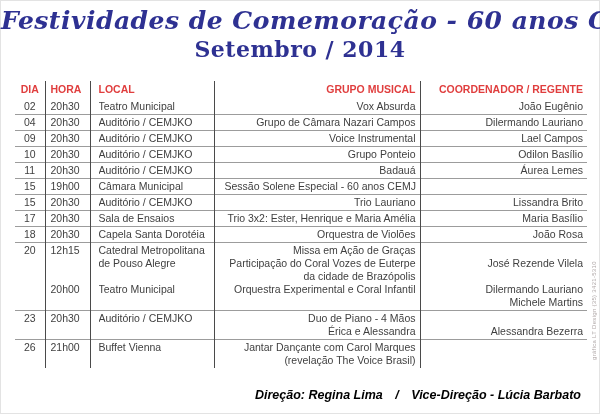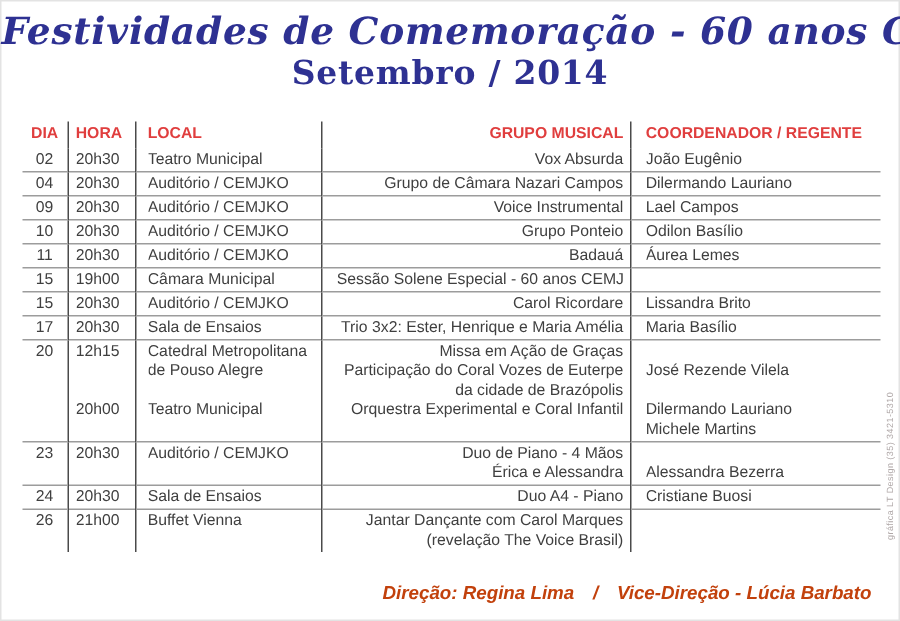--- a/index.html
+++ b/index.html
@@ -60,29 +60,29 @@
     padding-top: 2px;
     padding-bottom: 3px;
     white-space: nowrap;
   }
   th + th, td + td { border-left: 1px solid #4a4a4a; }
   tbody tr + tr td { border-top: 1px solid #9c9c9c; }
   td.col-dia, th.col-dia { text-align: center; padding-left: 2px; padding-right: 2px; }
   td.col-hora, th.col-hora { padding-left: 5px; }
   td.col-local, th.col-local { padding-left: 8px; }
   td.col-grupo, th.col-grupo { padding-left: 10px; text-align: right; }
-  td.col-coord, th.col-coord { padding-left: 10px; }
+  td.col-coord, th.col-coord { padding-left: 10px; text-align: right; }
   td .line { min-height: 13px; white-space: nowrap; overflow: hidden; }
   td { padding-top: 1px; }
   .footer {
     position: absolute; top: 387px; left: 0; right: 18px;
     text-align: right;
     font-weight: bold; font-style: italic;
     font-size: 12.5px;
-    color: #c2410c;
+    color: #000000;
   }
   .side-credit {
     position: absolute;
     right: 2px; top: 260px;
     height: 100px;
     writing-mode: vertical-rl;
     transform: rotate(180deg);
     font-size: 6px;
     color: #b0a8a8;
     letter-spacing: 0.3px;
@@ -221,41 +221,58 @@
           <td class="col-dia">
             <div class="line">15</div>
           </td>
           <td class="col-hora">
             <div class="line">20h30</div>
           </td>
           <td class="col-local">
             <div class="line">Auditório / CEMJKO</div>
           </td>
           <td class="col-grupo">
-            <div class="line">Carol Ricordare</div>
+            <div class="line">Trio Lauriano</div>
           </td>
           <td class="col-coord">
             <div class="line">Lissandra Brito</div>
           </td>
         </tr>
         <tr>
           <td class="col-dia">
             <div class="line">17</div>
           </td>
           <td class="col-hora">
             <div class="line">20h30</div>
           </td>
           <td class="col-local">
             <div class="line">Sala de Ensaios</div>
           </td>
           <td class="col-grupo">
             <div class="line">Trio 3x2: Ester, Henrique e Maria Amélia</div>
           </td>
           <td class="col-coord">
             <div class="line">Maria Basílio</div>
+          </td>
+        </tr>
+        <tr>
+          <td class="col-dia">
+            <div class="line">18</div>
+          </td>
+          <td class="col-hora">
+            <div class="line">20h30</div>
+          </td>
+          <td class="col-local">
+            <div class="line">Capela Santa Dorotéia</div>
+          </td>
+          <td class="col-grupo">
+            <div class="line">Orquestra de Violões</div>
+          </td>
+          <td class="col-coord">
+            <div class="line">João Rosa</div>
           </td>
         </tr>
         <tr>
           <td class="col-dia">
             <div class="line">20</div>
             <div class="line">&nbsp;</div>
             <div class="line">&nbsp;</div>
             <div class="line">&nbsp;</div>
             <div class="line">&nbsp;</div>
           </td>
@@ -305,37 +322,20 @@
             <div class="line">Duo de Piano - 4 Mãos</div>
             <div class="line">Érica e Alessandra</div>
           </td>
           <td class="col-coord">
             <div class="line">&nbsp;</div>
             <div class="line">Alessandra Bezerra</div>
           </td>
         </tr>
         <tr>
           <td class="col-dia">
-            <div class="line">24</div>
-          </td>
-          <td class="col-hora">
-            <div class="line">20h30</div>
-          </td>
-          <td class="col-local">
-            <div class="line">Sala de Ensaios</div>
-          </td>
-          <td class="col-grupo">
-            <div class="line">Duo A4 - Piano</div>
-          </td>
-          <td class="col-coord">
-            <div class="line">Cristiane Buosi</div>
-          </td>
-        </tr>
-        <tr>
-          <td class="col-dia">
             <div class="line">26</div>
             <div class="line">&nbsp;</div>
           </td>
           <td class="col-hora">
             <div class="line">21h00</div>
             <div class="line">&nbsp;</div>
           </td>
           <td class="col-local">
             <div class="line">Buffet Vienna</div>
             <div class="line">&nbsp;</div>

